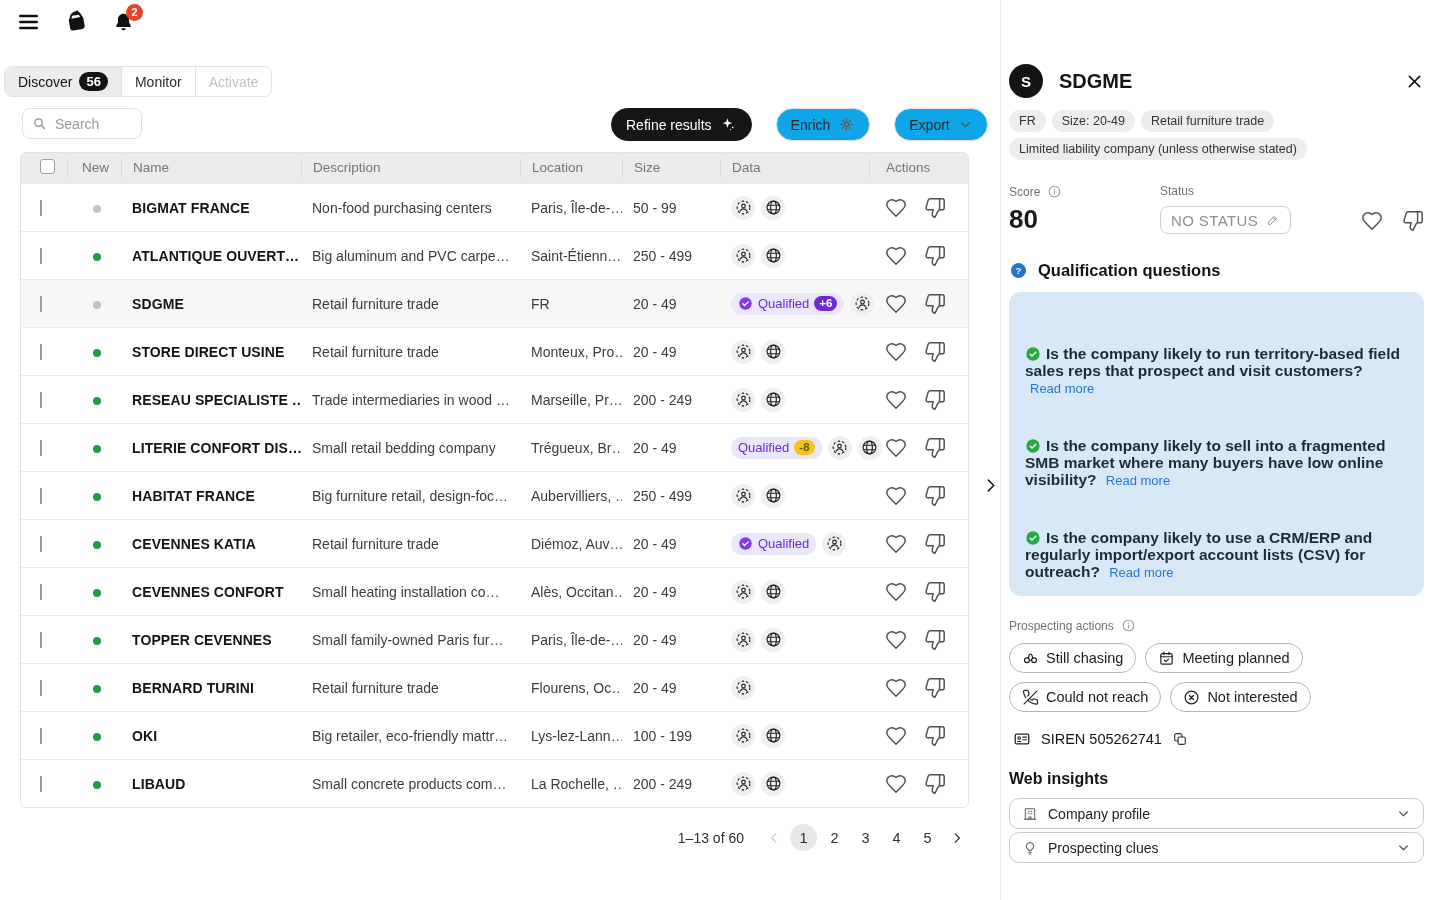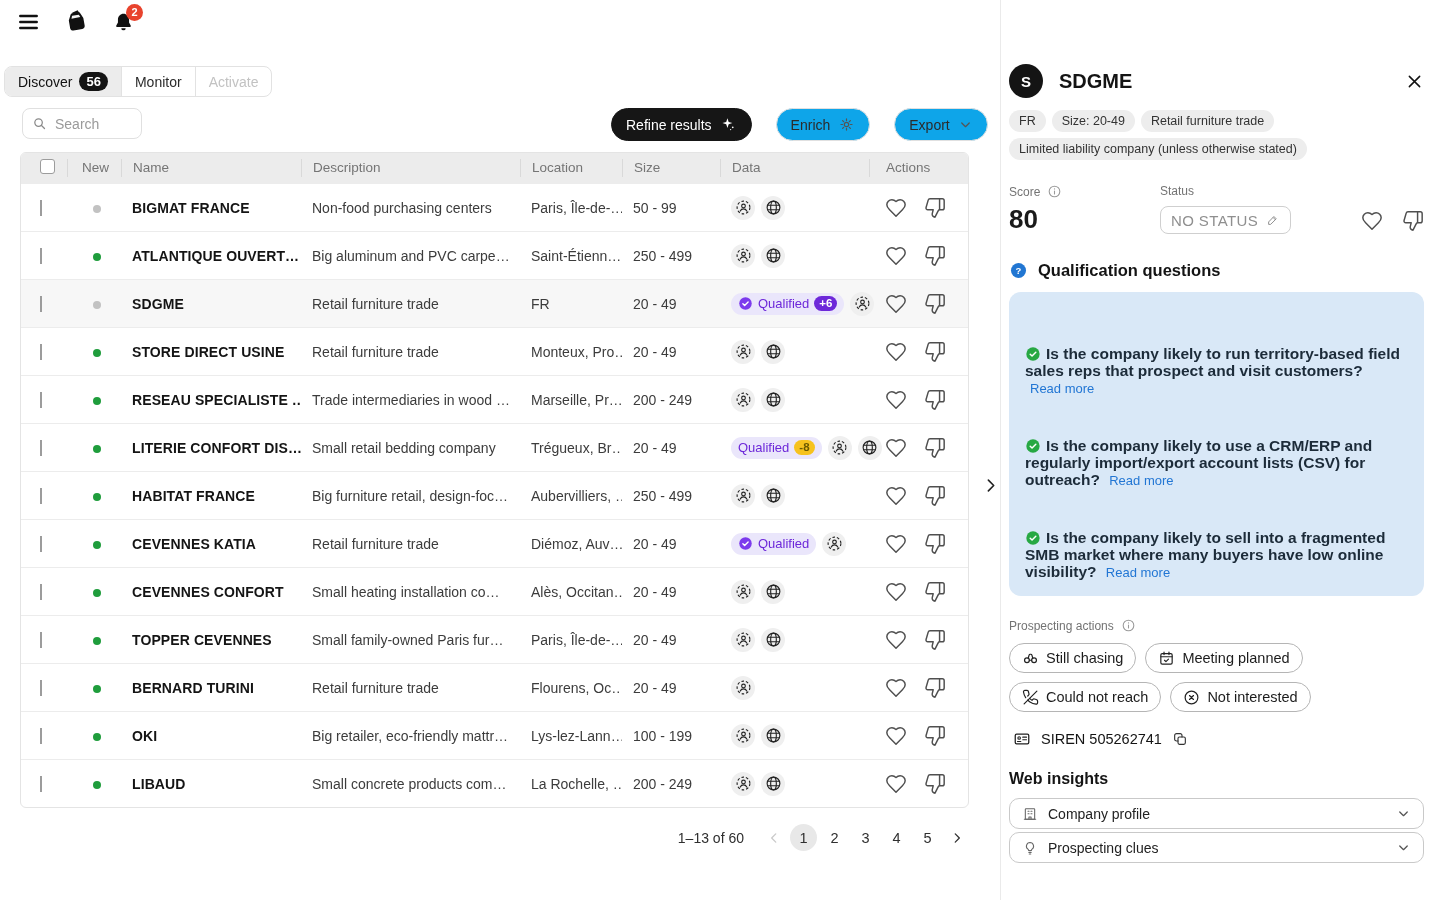--- a/index.html
+++ b/index.html
@@ -825,25 +825,25 @@
     <span>Qualification questions</span>
   </div>
   <div class="qq-box" id="qqbox">
       <div class="question"><span class="q-check"><svg width="16" height="16" viewBox="0 0 24 24">
             <circle cx="12" cy="12" r="10" fill="#27a843"></circle>
             <path d="M7.8 12.3l2.8 2.8 5.6-5.6" stroke="#fff" stroke-width="2.2" fill="none" stroke-linecap="round" stroke-linejoin="round"></path>
           </svg></span><span>Is the company likely to run territory-based field sales reps that prospect and visit customers? </span><a class="readmore" href="#">Read more</a></div>
       <div class="question"><span class="q-check"><svg width="16" height="16" viewBox="0 0 24 24">
             <circle cx="12" cy="12" r="10" fill="#27a843"></circle>
             <path d="M7.8 12.3l2.8 2.8 5.6-5.6" stroke="#fff" stroke-width="2.2" fill="none" stroke-linecap="round" stroke-linejoin="round"></path>
-          </svg></span><span>Is the company likely to use a CRM/ERP and regularly import/export account lists (CSV) for outreach? </span><a class="readmore" href="#">Read more</a></div>
+          </svg></span><span>Is the company likely to sell into a fragmented SMB market where many buyers have low online visibility? </span><a class="readmore" href="#">Read more</a></div>
       <div class="question"><span class="q-check"><svg width="16" height="16" viewBox="0 0 24 24">
             <circle cx="12" cy="12" r="10" fill="#27a843"></circle>
             <path d="M7.8 12.3l2.8 2.8 5.6-5.6" stroke="#fff" stroke-width="2.2" fill="none" stroke-linecap="round" stroke-linejoin="round"></path>
-          </svg></span><span>Is the company likely to sell into a fragmented SMB market where many buyers have low online visibility? </span><a class="readmore" href="#">Read more</a></div>
+          </svg></span><span>Is the company likely to use a CRM/ERP and regularly import/export account lists (CSV) for outreach? </span><a class="readmore" href="#">Read more</a></div>
     </div>
 
   <div class="p-label pa-head">
     <span>Prospecting actions</span>
     <span>
         <svg width="15" height="15" viewBox="0 0 24 24">
           <circle cx="12" cy="12" r="8.5" stroke="#9a9a9a" stroke-width="1.7" fill="none"></circle>
           <path d="M12 11.2v4.6" stroke="#9a9a9a" stroke-width="1.7" fill="none" stroke-linecap="round" stroke-linejoin="round"></path>
           <circle cx="12" cy="7.8" r="1" fill="#9a9a9a"></circle>
         </svg>

